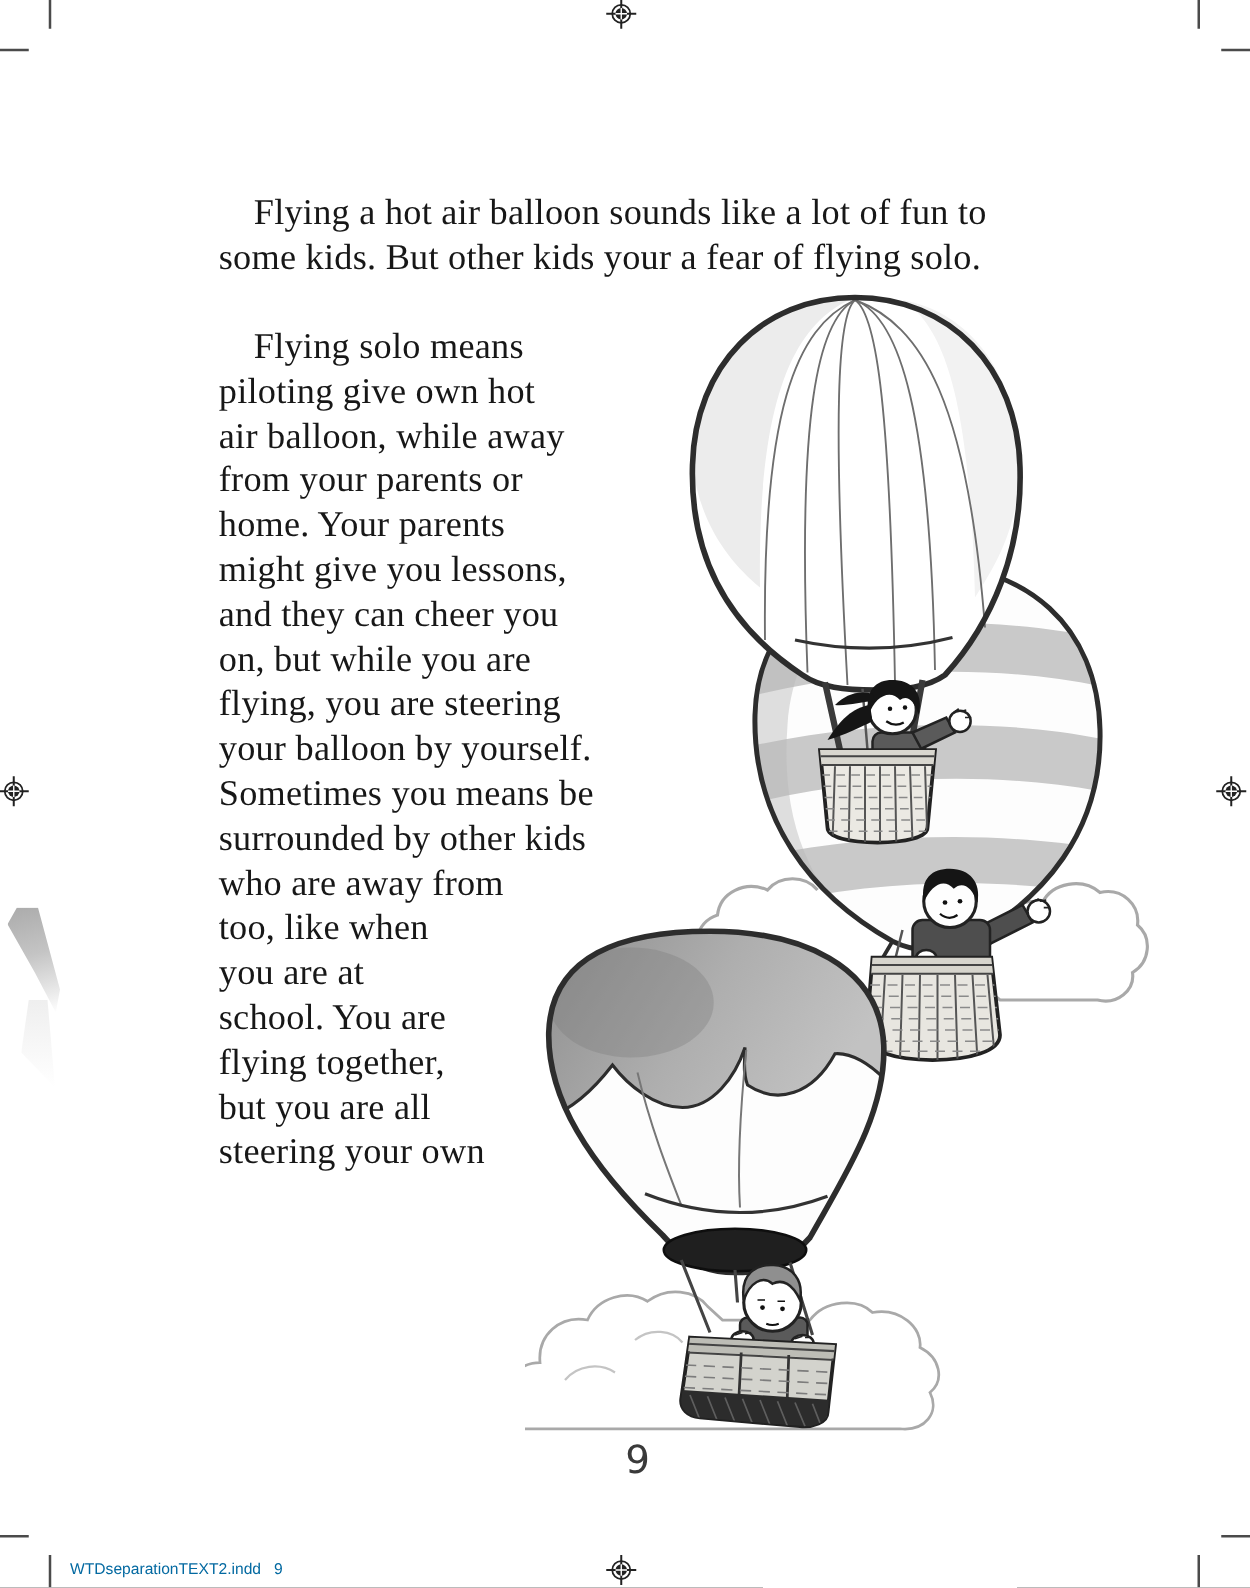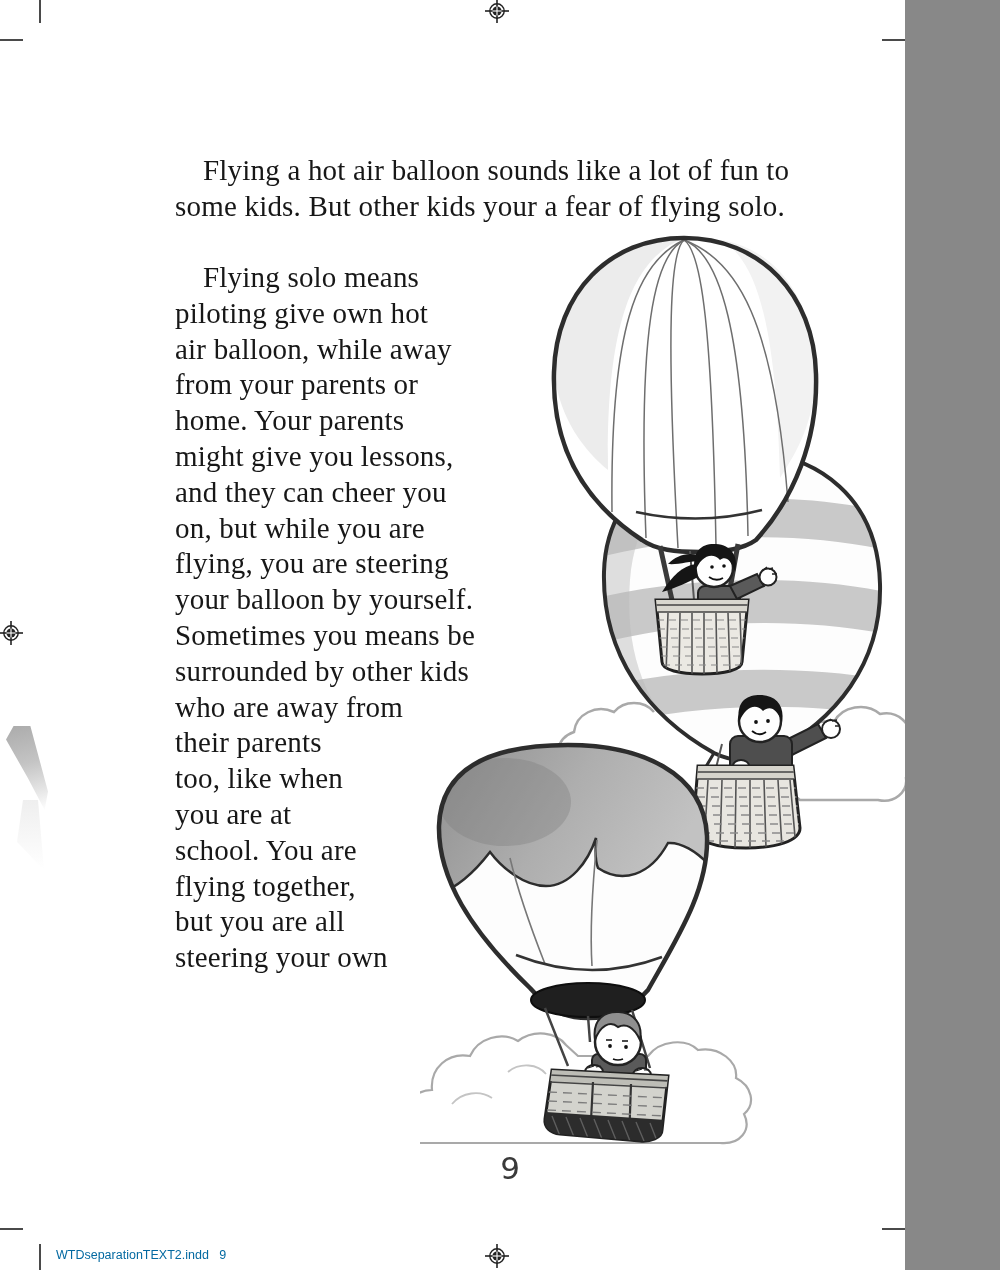--- a/index.html
+++ b/index.html
@@ -1,16 +1,16 @@
 <!DOCTYPE html>
 <html><head>
 <meta charset="utf-8">
 <style>
   html,body{margin:0;padding:0;background:#888;}
-  .page{position:relative;width:905px;height:1270px;background:#fff;overflow:hidden;
+  .page{position:relative;width:1000px;height:1270px;background:#fff;overflow:hidden;
         font-family:"Liberation Serif",serif;color:#1c1c1c;}
   
   .cropline{position:absolute;background:#4a4a4a;}
   
   .regmark{position:absolute;width:26px;height:26px;}
   
   .para{position:absolute;font-size:29px;letter-spacing:.2px;color:#171717;}
   .para .line{white-space:pre;}
   .para > .line:first-child{padding-left:28px;}
   #para1{left:175px;top:152px;line-height:36px;}
@@ -93,21 +93,20 @@
       <div class="line">from your parents or</div>
       <div class="line">home. Your parents</div>
       <div class="line">might give you lessons,</div>
       <div class="line">and they can cheer you</div>
       <div class="line">on, but while you are</div>
       <div class="line">flying, you are steering</div>
       <div class="line">your balloon by yourself.</div>
       <div class="line">Sometimes you means be</div>
       <div class="line">surrounded by other kids</div>
       <div class="line">who are away from</div>
-      <div class="line">their parents</div>
       <div class="line">too, like when</div>
       <div class="line">you are at</div>
       <div class="line">school. You are</div>
       <div class="line">flying together,</div>
       <div class="line">but you are all</div>
       <div class="line">steering your own</div>
     </div>
 
   <svg class="illo" width="510" height="917" viewBox="420 228 510 917">
     <defs>

